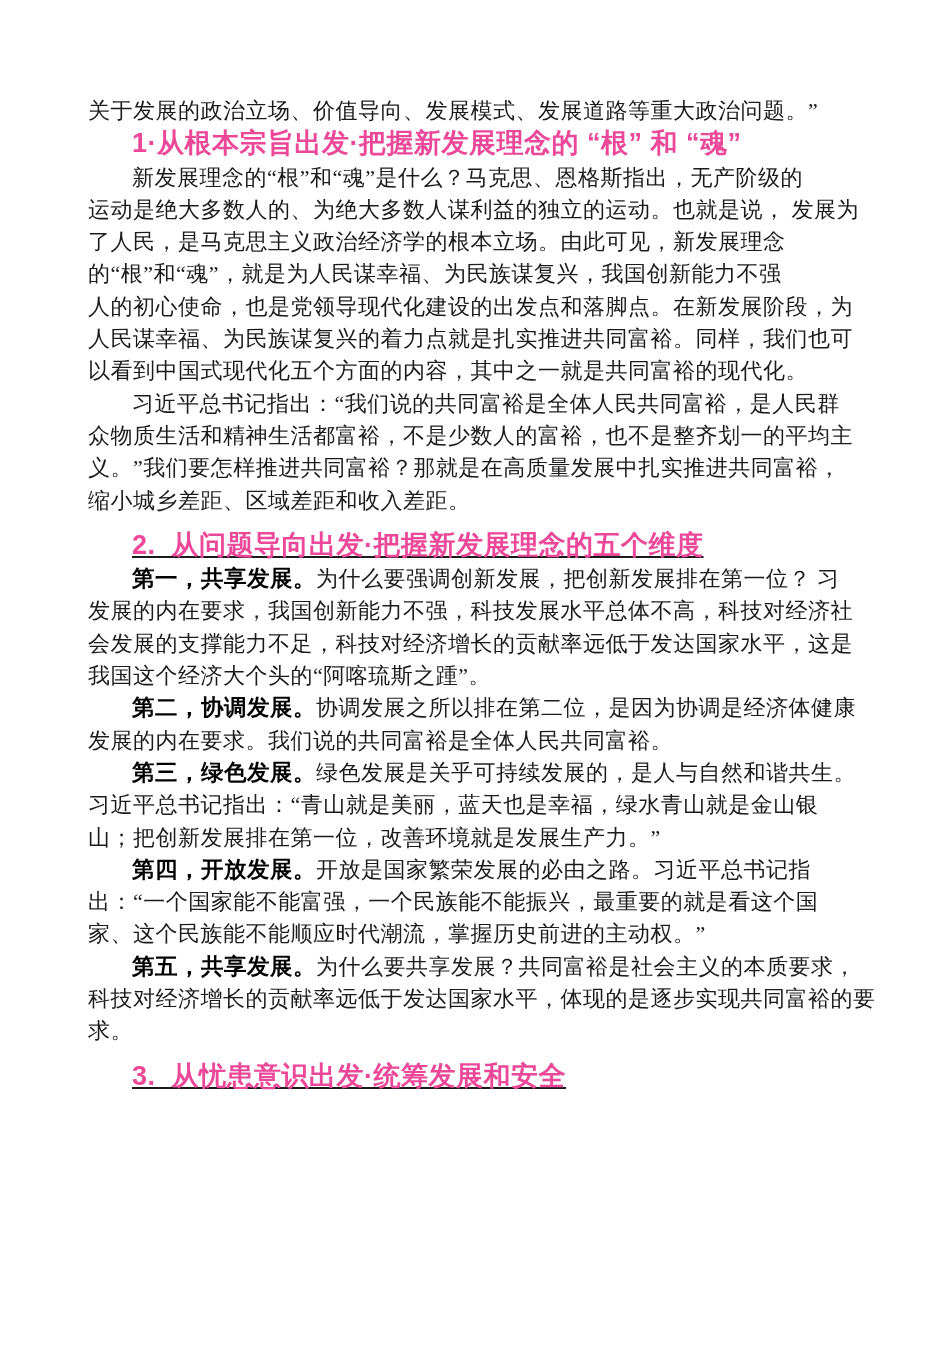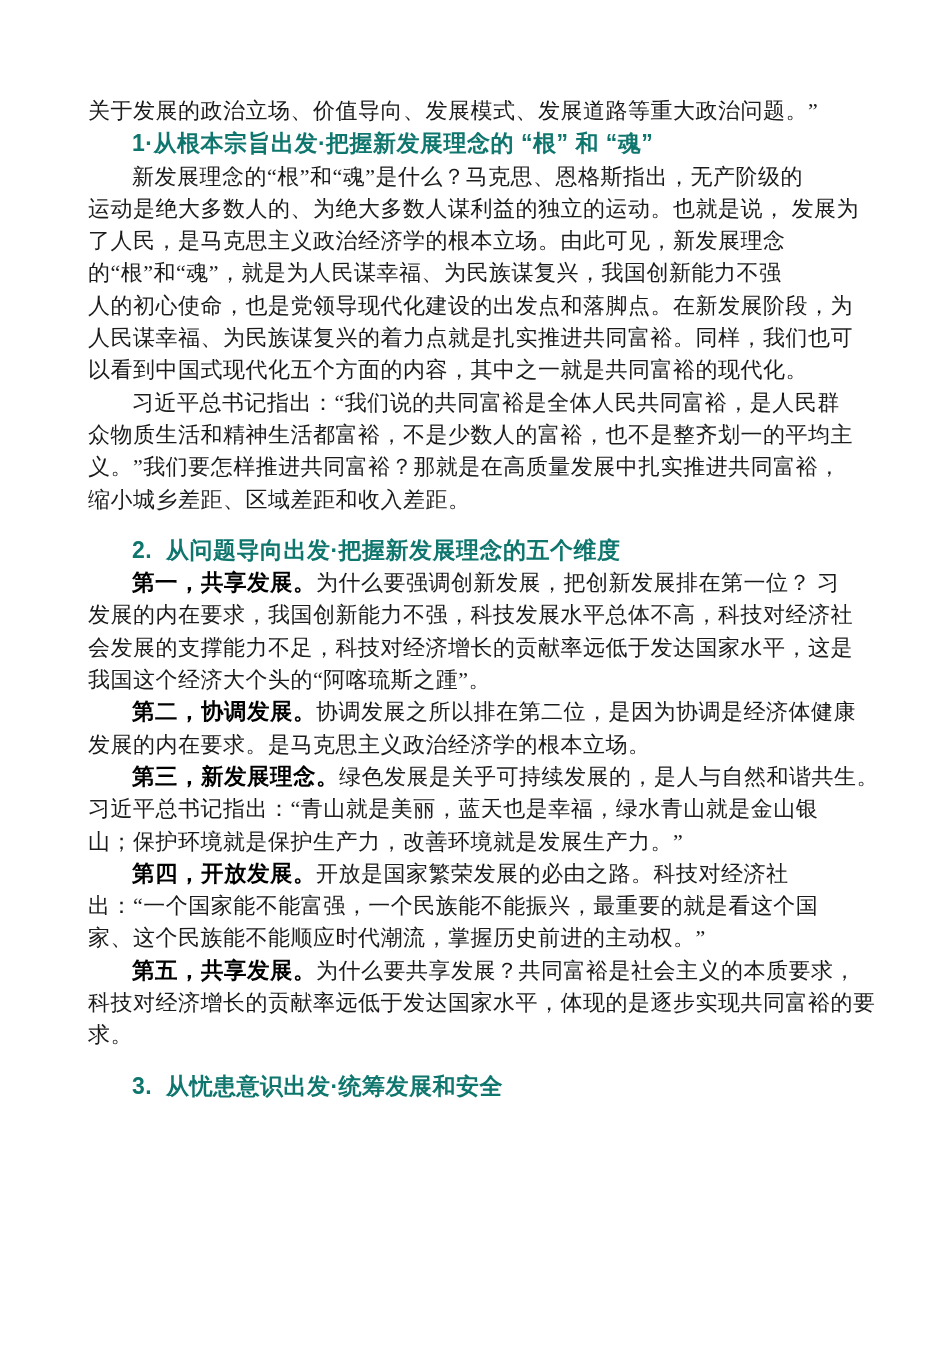--- a/index.html
+++ b/index.html
@@ -25,30 +25,31 @@
     font-size: 22px;
     line-height: 32.3px;
     color: #1b1b1b;
     white-space: pre;
     letter-spacing: 0.5px;
   }
   .line.ind {
     padding-left: 44px;
   }
   .line.gap {
-    margin-top: 18px;
+    margin-top: 12px;
+    text-decoration: underline;
   }
   .seg-t {
     font-family: "Liberation Serif", serif;
   }
   .seg-h {
     font-family: "Liberation Sans", sans-serif;
     font-weight: 700;
-    font-size: 23px;
-    color: #0f766e;
+    font-size: 27px;
+    color: #ec4899;
   }
   .seg-b {
     font-family: "Liberation Serif", serif;
     font-weight: 700;
     font-size: 22.5px;
     color: #000000;
   }
 </style>
 </head>
 <body>
@@ -67,25 +68,25 @@
       <div class="line ind"><span class="seg-t">习近平总书记指出：“我们说的共同富裕是全体人民共同富裕，是人民群</span></div>
       <div class="line"><span class="seg-t">众物质生活和精神生活都富裕，不是少数人的富裕，也不是整齐划一的平均主</span></div>
       <div class="line"><span class="seg-t">义。”我们要怎样推进共同富裕？那就是在高质量发展中扎实推进共同富裕，</span></div>
       <div class="line"><span class="seg-t">缩小城乡差距、区域差距和收入差距。</span></div>
       <div class="line ind gap"><span class="seg-h">2.  从问题导向出发·把握新发展理念的五个维度</span></div>
       <div class="line ind"><span class="seg-b">第一，共享发展。</span><span class="seg-t">为什么要强调创新发展，把创新发展排在第一位？ 习</span></div>
       <div class="line"><span class="seg-t">发展的内在要求，我国创新能力不强，科技发展水平总体不高，科技对经济社</span></div>
       <div class="line"><span class="seg-t">会发展的支撑能力不足，科技对经济增长的贡献率远低于发达国家水平，这是</span></div>
       <div class="line"><span class="seg-t">我国这个经济大个头的“阿喀琉斯之踵”。</span></div>
       <div class="line ind"><span class="seg-b">第二，协调发展。</span><span class="seg-t">协调发展之所以排在第二位，是因为协调是经济体健康</span></div>
-      <div class="line"><span class="seg-t">发展的内在要求。是马克思主义政治经济学的根本立场。</span></div>
-      <div class="line ind"><span class="seg-b">第三，新发展理念。</span><span class="seg-t">绿色发展是关乎可持续发展的，是人与自然和谐共生。</span></div>
+      <div class="line"><span class="seg-t">发展的内在要求。我们说的共同富裕是全体人民共同富裕。</span></div>
+      <div class="line ind"><span class="seg-b">第三，绿色发展。</span><span class="seg-t">绿色发展是关乎可持续发展的，是人与自然和谐共生。</span></div>
       <div class="line"><span class="seg-t">习近平总书记指出：“青山就是美丽，蓝天也是幸福，绿水青山就是金山银</span></div>
-      <div class="line"><span class="seg-t">山；保护环境就是保护生产力，改善环境就是发展生产力。”</span></div>
-      <div class="line ind"><span class="seg-b">第四，开放发展。</span><span class="seg-t">开放是国家繁荣发展的必由之路。科技对经济社</span></div>
+      <div class="line"><span class="seg-t">山；把创新发展排在第一位，改善环境就是发展生产力。”</span></div>
+      <div class="line ind"><span class="seg-b">第四，开放发展。</span><span class="seg-t">开放是国家繁荣发展的必由之路。习近平总书记指</span></div>
       <div class="line"><span class="seg-t">出：“一个国家能不能富强，一个民族能不能振兴，最重要的就是看这个国</span></div>
       <div class="line"><span class="seg-t">家、这个民族能不能顺应时代潮流，掌握历史前进的主动权。”</span></div>
       <div class="line ind"><span class="seg-b">第五，共享发展。</span><span class="seg-t">为什么要共享发展？共同富裕是社会主义的本质要求，</span></div>
       <div class="line"><span class="seg-t">科技对经济增长的贡献率远低于发达国家水平，体现的是逐步实现共同富裕的要</span></div>
       <div class="line"><span class="seg-t">求。</span></div>
       <div class="line ind gap"><span class="seg-h">3.  从忧患意识出发·统筹发展和安全</span></div>
     </div>
 </div>
 
 </body></html>

